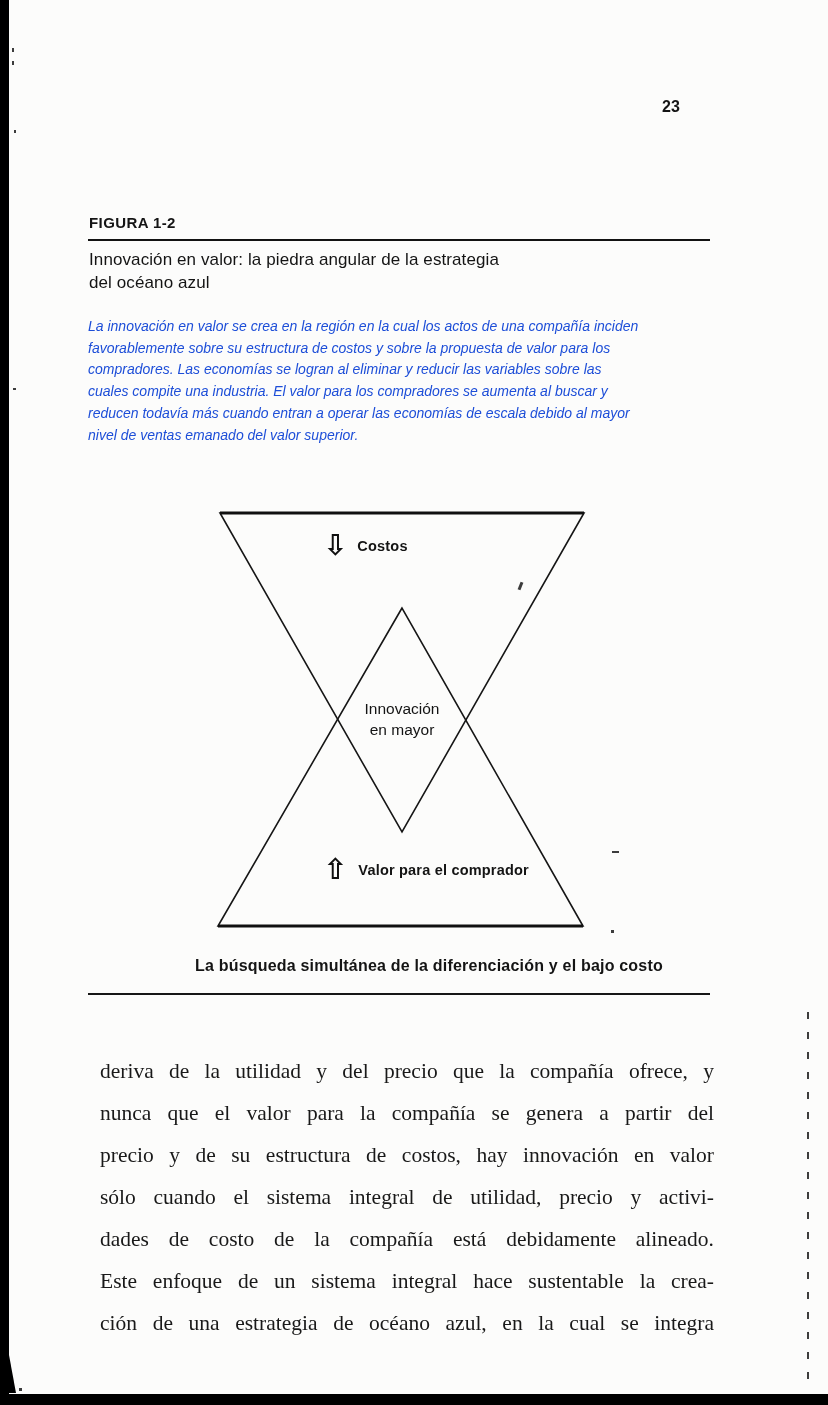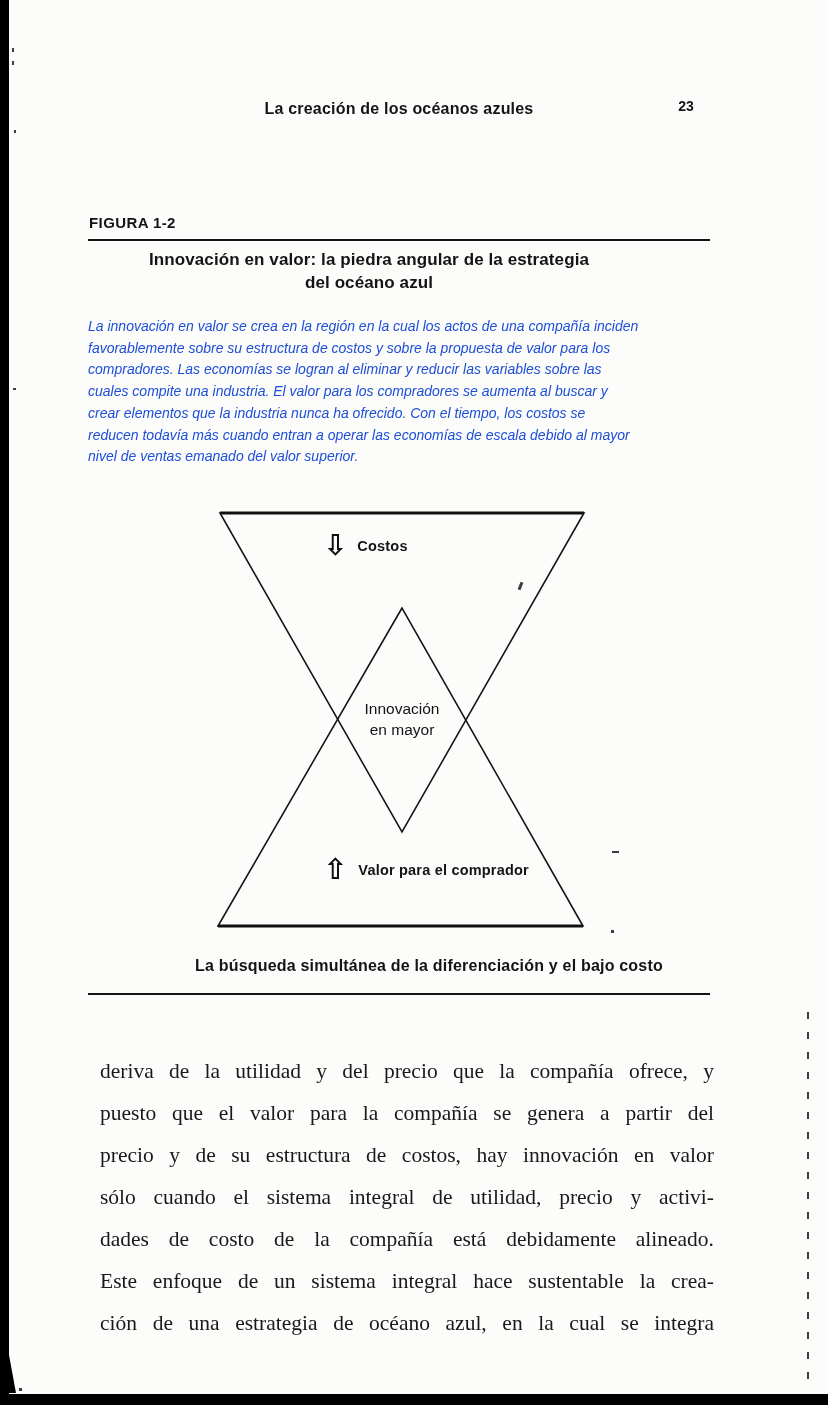--- a/index.html
+++ b/index.html
@@ -11,28 +11,28 @@
   
   .edge-left   { position:absolute; left:0; top:0; width:9px; height:1405px; background:#000; }
   .edge-bottom { position:absolute; left:0; top:1394px; width:828px; height:11px; background:#000; }
   .corner-spike{ position:absolute; left:3px; top:1352px; width:13px; height:41px; background:#000;
                  clip-path:polygon(42% 0, 100% 100%, 0 100%); }
   .artifact { position:absolute; background:#3c3c3c; }
 
   
   .running-head { position:absolute; left:88px; top:100px; width:622px; text-align:center;
                   font-size:16px; font-weight:bold; letter-spacing:.2px; }
-  .page-num { position:absolute; left:662px; top:98px; width:48px; text-align:center;
-              font-size:14px; font-weight:bold; }
+  .page-num { position:absolute; left:662px; top:98px; width:48px; text-align:left;
+              font-size:16px; font-weight:bold; }
 
   
   .figure-label { position:absolute; left:89px; top:214px; font-size:15px; font-weight:bold; letter-spacing:.4px; }
   .rule-top    { position:absolute; left:88px; top:239px; width:622px; height:2.4px; background:#121212; }
-  .figure-title{ position:absolute; left:89px; top:248px; width:560px; font-size:17px; font-weight:bold;
-                 line-height:23px; letter-spacing:.1px;text-align:center; }
+  .figure-title{ position:absolute; left:89px; top:248px; width:560px; font-size:17px; font-weight:normal;
+                 line-height:23px; letter-spacing:.1px; }
   .figure-desc { position:absolute; left:88px; top:316px; width:640px; font-style:italic;
                  font-size:14px; line-height:21.7px; color:#1d4ed8; }
   .desc-line { white-space:nowrap; }
 
   
   .diagram-svg { position:absolute; left:195px; top:495px; }
   .costos-row, .buyer-row { position:absolute; display:flex; align-items:center; }
   .costos-row { left:323px; top:531px; gap:10px; }
   .buyer-row  { left:323px; top:855px; gap:11px; }
   .arrow-glyph { font-family:"DejaVu Sans", sans-serif; font-size:29px; font-weight:bold;
@@ -63,37 +63,35 @@
   <div class="artifact" style="left:12px;top:48px;width:2px;height:4px;"></div>
   <div class="artifact" style="left:12px;top:61px;width:2px;height:4px;"></div>
   <div class="artifact" style="left:14px;top:130px;width:2px;height:3px;"></div>
   <div class="artifact" style="left:13px;top:388px;width:3px;height:2px;"></div>
   <div class="artifact" style="left:519px;top:582px;width:3px;height:8px;transform:rotate(22deg);"></div>
   <div class="artifact" style="left:612px;top:851px;width:7px;height:2px;"></div>
   <div class="artifact" style="left:611px;top:930px;width:3px;height:3px;"></div>
   <div class="artifact" style="left:19px;top:1388px;width:3px;height:3px;"></div>
   <div class="dash-vline"></div>
 
-  <div class="running-head">La creación de los océanos azules</div>
   <div class="page-num">23</div>
 
   <div class="figure-label">FIGURA 1-2</div>
   <div class="rule-top"></div>
 
   <div class="figure-title">
     <div>Innovación en valor: la piedra angular de la estrategia</div>
     <div>del océano azul</div>
   </div>
 
   <div class="figure-desc">
     <div class="desc-line">La innovación en valor se crea en la región en la cual los actos de una compañía inciden</div>
     <div class="desc-line">favorablemente sobre su estructura de costos y sobre la propuesta de valor para los</div>
     <div class="desc-line">compradores. Las economías se logran al eliminar y reducir las variables sobre las</div>
     <div class="desc-line">cuales compite una industria. El valor para los compradores se aumenta al buscar y</div>
-    <div class="desc-line">crear elementos que la industria nunca ha ofrecido. Con el tiempo, los costos se</div>
     <div class="desc-line">reducen todavía más cuando entran a operar las economías de escala debido al mayor</div>
     <div class="desc-line">nivel de ventas emanado del valor superior.</div>
   </div>
 
   <svg class="diagram-svg" width="400" height="445" viewBox="195 495 400 445">
     <polygon points="220,513 584,513 402,832" fill="none" stroke="#161616" stroke-width="1.6"></polygon>
     <polygon points="402,608 218,926 583,926" fill="none" stroke="#161616" stroke-width="1.6"></polygon>
     <line x1="220" y1="513" x2="584" y2="513" stroke="#101010" stroke-width="2.8"></line>
     <line x1="218" y1="926" x2="583" y2="926" stroke="#101010" stroke-width="2.8"></line>
   </svg>
@@ -111,21 +109,21 @@
   <div class="buyer-row">
     <span class="arrow-glyph">⇧</span>
     <span class="diagram-label">Valor para el comprador</span>
   </div>
 
   <div class="figure-caption">La búsqueda simultánea de la diferenciación y el bajo costo</div>
   <div class="rule-bottom"></div>
 
   <div class="body-text">
     <div class="body-line">deriva de la utilidad y del precio que la compañía ofrece, y</div>
-    <div class="body-line">puesto que el valor para la compañía se genera a partir del</div>
+    <div class="body-line">nunca que el valor para la compañía se genera a partir del</div>
     <div class="body-line">precio y de su estructura de costos, hay innovación en valor</div>
     <div class="body-line">sólo cuando el sistema integral de utilidad, precio y activi-</div>
     <div class="body-line">dades de costo de la compañía está debidamente alineado.</div>
     <div class="body-line">Este enfoque de un sistema integral hace sustentable la crea-</div>
     <div class="body-line">ción de una estrategia de océano azul, en la cual se integra</div>
   </div>
 
 </div>
 
 </body></html>

